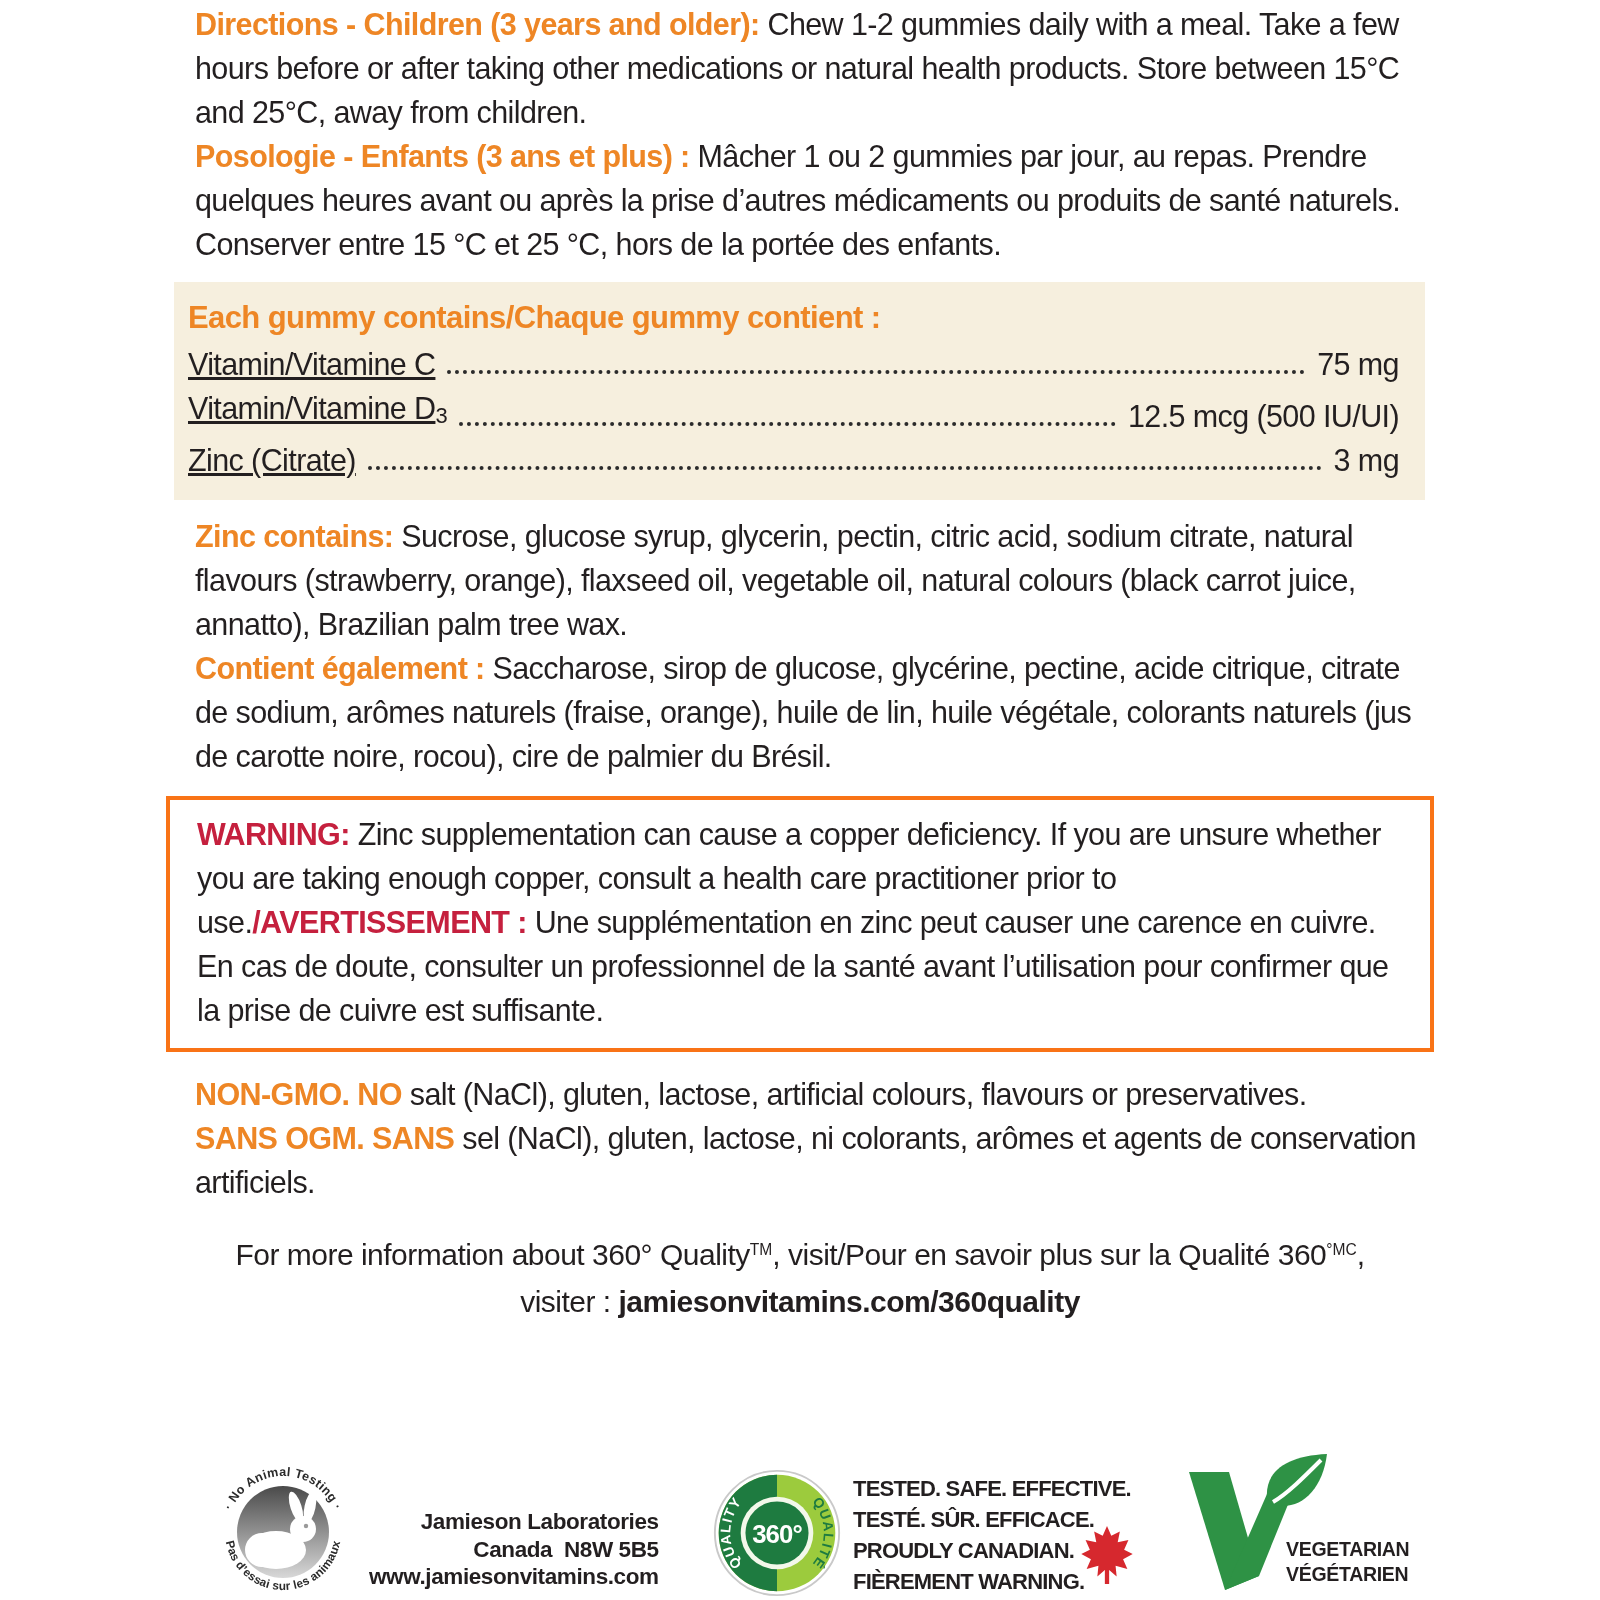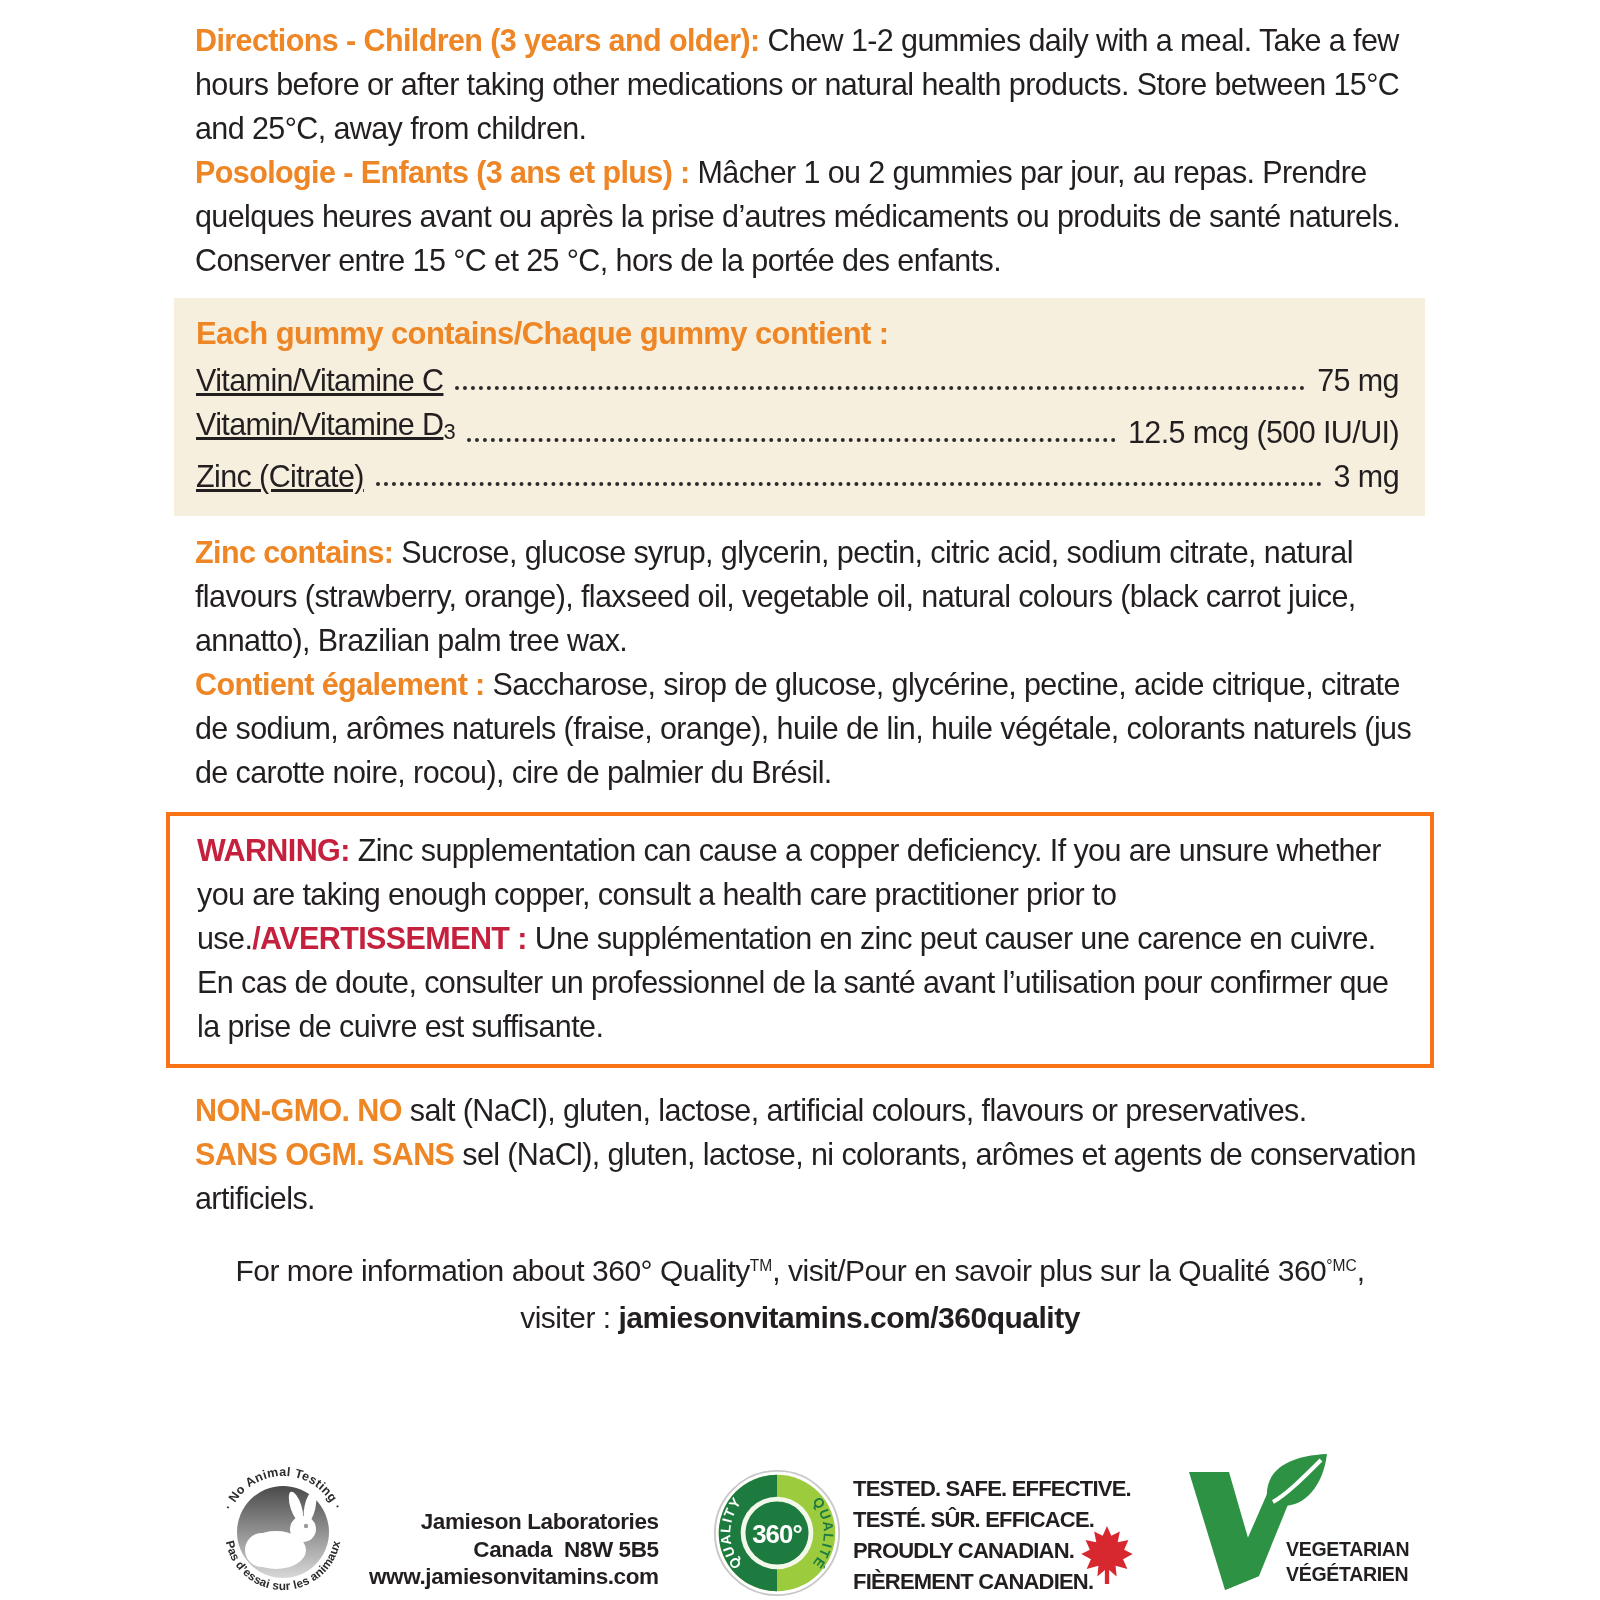--- a/index.html
+++ b/index.html
@@ -4,27 +4,27 @@
 <style>
   html,body { margin:0; padding:0; background:#ffffff; }
   .label-root {
     position:relative; width:1600px; height:1600px; background:#ffffff;
     font-family:"Liberation Sans", sans-serif; color:#231F20; overflow:hidden;
   }
   .block {
     margin:0 170px 0 195px; font-size:30.5px; line-height:44px;
     letter-spacing:-0.6px;
   }
-  #directions { padding-top:18px; }
+  #directions { padding-top:2px; }
   .b-orange { color:#EE8625; font-weight:bold; }
   .b-red { color:#C5203E; font-weight:bold; }
 
   .facts-box {
     margin:16px 175px 0 174px; background:#F6EFDE;
-    padding:14px 26px 18px 22px; font-size:30.5px; line-height:44px;
+    padding:14px 26px 18px 14px; font-size:30.5px; line-height:44px;
     letter-spacing:-0.6px;
   }
   .facts-heading { font-size:31px; margin-bottom:2px; }
   .frow { display:flex; align-items:flex-end; }
   .fl { white-space:nowrap;text-decoration:underline; }
   .fv { white-space:nowrap; }
   .fleader { flex:1; margin:0 12px 12px 12px; border-bottom:4.5px dotted #2b2b2b; }
   .fnote { padding-left:20px; }
   .subs { font-size:0.72em; vertical-align:-0.18em; }
 
@@ -144,21 +144,21 @@
       <path id="qarcRp" d="M 102.6 33.4 A 49 49 0 0 1 102.6 102.6" fill="none"></path>
       <text class="qarcL"><textPath href="#qarcLp" startOffset="50%" text-anchor="middle">QUALITY</textPath></text>
       <text class="qarcR"><textPath href="#qarcRp" startOffset="50%" text-anchor="middle">QUALITÉ</textPath></text>
       <text class="q360c" x="68" y="78" text-anchor="middle">360°</text>
     </svg>
 
     <div class="tested">
       <div>TESTED. SAFE. EFFECTIVE.</div>
       <div>TESTÉ. SÛR. EFFICACE.</div>
       <div>PROUDLY CANADIAN.</div>
-      <div>FIÈREMENT CANADIEN.</div>
+      <div>FIÈREMENT WARNING.</div>
     </div>
 
     <svg class="maple" width="54" height="60" viewBox="0 0 100 112">
       <path fill="#D6282E" d="M50 2 L58 20 L74 12 L70 32 L90 28 L82 46 L98 54 L80 64 L88 82 L66 76 L68 96 L54 84 L54 110 L46 110 L46 84 L32 96 L34 76 L12 82 L20 64 L2 54 L18 46 L10 28 L30 32 L26 12 L42 20 Z"></path>
     </svg>
 
     <svg class="v-logo" width="150" height="142" viewBox="0 0 150 142">
       <g fill="#2E9245">
         <path d="M4 22 L44 22 L74 126 L40 140 Z"></path>
         <path d="M40 140 L74 126 L104 52 L82 44 Z"></path>

